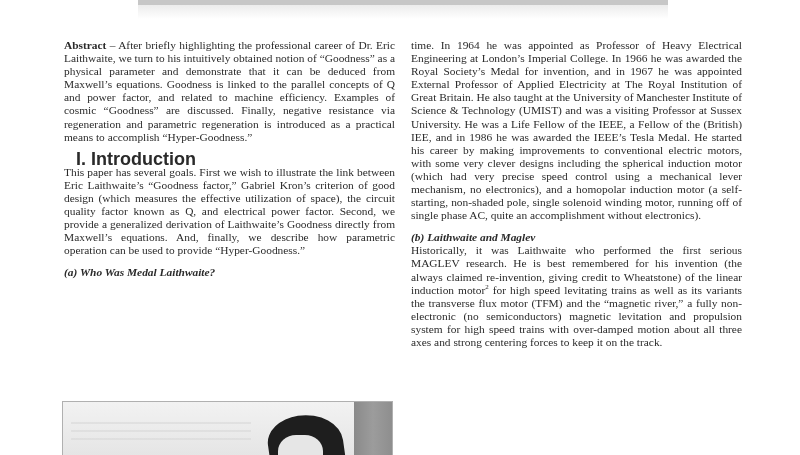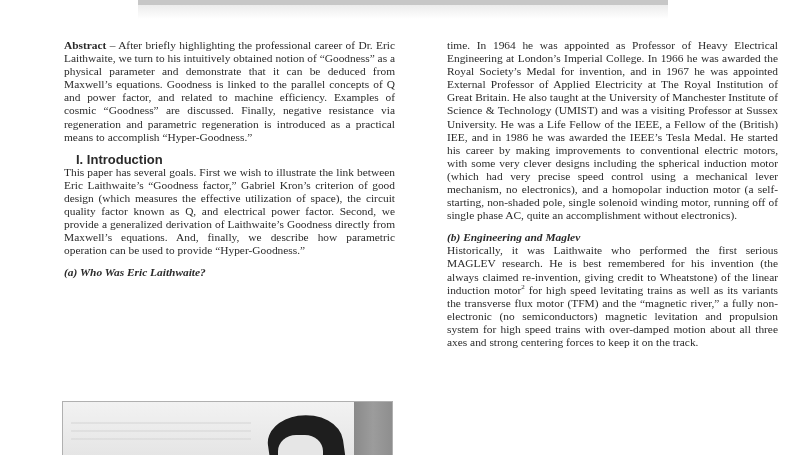--- a/index.html
+++ b/index.html
@@ -15,26 +15,26 @@
   .top-shadow {
     position:absolute; left:138px; top:5px; width:530px; height:14px;
     background:linear-gradient(#ececec, #ffffff);
   }
   .col {
     position:absolute; top:39px;
     font-size:11.4px; line-height:13.1px; text-align:justify;
     hyphens:auto;
   }
   .col-left { left:64px; width:331px; }
-  .col-right { left:411px; width:331px;margin-left:36px; }
+  .col-right { left:411px; width:331px; }
   .para { margin:0; }
   .abstract-label { font-weight:bold;margin-top:12px; }
   .section-heading {
     font-family: "Liberation Sans", "DejaVu Sans", sans-serif;
-    font-weight:bold; font-size:13px; margin:9px 0 0 0; line-height:13px;padding-left:12px;
+    font-weight:bold; font-size:18px; margin:9px 0 0 0; line-height:13px;padding-left:12px;
   }
   .subsection-heading {
     font-weight:bold; font-style:italic; margin:9px 0 0 0; line-height:13px;
   }
   .sup { font-size:7px; vertical-align:super; line-height:0; }
   .photo {
     position:absolute; left:62px; top:401px; width:331px; height:60px;
     border:1px solid #b0b0b0; box-sizing:border-box;
     background:linear-gradient(180deg,#f2f2f2,#e4e4e4);
     overflow:hidden;
@@ -63,27 +63,27 @@
 
 <div class="top-bar"></div>
 <div class="top-shadow"></div>
 
 <div class="col col-left">
   <p class="para"><span class="abstract-label">Abstract</span><span> – After briefly highlighting the professional career of Dr. Eric Laithwaite, we turn to his intuitively obtained notion of “Goodness” as a physical parameter and demonstrate that it can be deduced from Maxwell’s equations. Goodness is linked to the parallel concepts of Q and power factor, and related to machine efficiency. Examples of cosmic “Goodness” are discussed. Finally, negative resistance via regeneration and parametric regeneration is introduced as a practical means to accomplish “Hyper-Goodness.”</span></p>
 
   <div class="section-heading">I. Introduction</div>
   <p class="para">This paper has several goals. First we wish to illustrate the link between Eric Laithwaite’s “Goodness factor,” Gabriel Kron’s criterion of good design (which measures the effective utilization of space), the circuit quality factor known as Q, and electrical power factor. Second, we provide a generalized derivation of Laithwaite’s Goodness directly from Maxwell’s equations. And, finally, we describe how parametric operation can be used to provide “Hyper-Goodness.”</p>
 
-  <div class="subsection-heading">(a) Who Was Eric Laithwaite?</div>
+  <div class="subsection-heading">(a) Who Was Medal Laithwaite?</div>
 </div>
 
 <div class="col col-right">
   <p class="para">time. In 1964 he was appointed as Professor of Heavy Electrical Engineering at London’s Imperial College. In 1966 he was awarded the Royal Society’s Medal for invention, and in 1967 he was appointed External Professor of Applied Electricity at The Royal Institution of Great Britain. He also taught at the University of Manchester Institute of Science &amp; Technology (UMIST) and was a visiting Professor at Sussex University. He was a Life Fellow of the IEEE, a Fellow of the (British) IEE, and in 1986 he was awarded the IEEE’s Tesla Medal. He started his career by making improvements to conventional electric motors, with some very clever designs including the spherical induction motor (which had very precise speed control using a mechanical lever mechanism, no electronics), and a homopolar induction motor (a self-starting, non-shaded pole, single solenoid winding motor, running off of single phase AC, quite an accomplishment without electronics).</p>
 
-  <div class="subsection-heading">(b) Engineering and Maglev</div>
+  <div class="subsection-heading">(b) Laithwaite and Maglev</div>
   <p class="para"><span>Historically, it was Laithwaite who performed the first serious MAGLEV research. He is best remembered for his invention (the always claimed re-invention, giving credit to Wheatstone) of the linear induction motor</span><span class="sup">2</span><span> for high speed levitating trains as well as its variants the transverse flux motor (TFM) and the “magnetic river,” a fully non-electronic (no semiconductors) magnetic levitation and propulsion system for high speed trains with over-damped motion about all three axes and strong centering forces to keep it on the track.</span></p>
 </div>
 
 <div class="photo">
   <div class="photo-bg-lines"></div>
   <div class="photo-hair"></div>
   <div class="photo-face"></div>
   <div class="photo-strip"></div>
 </div>
 

